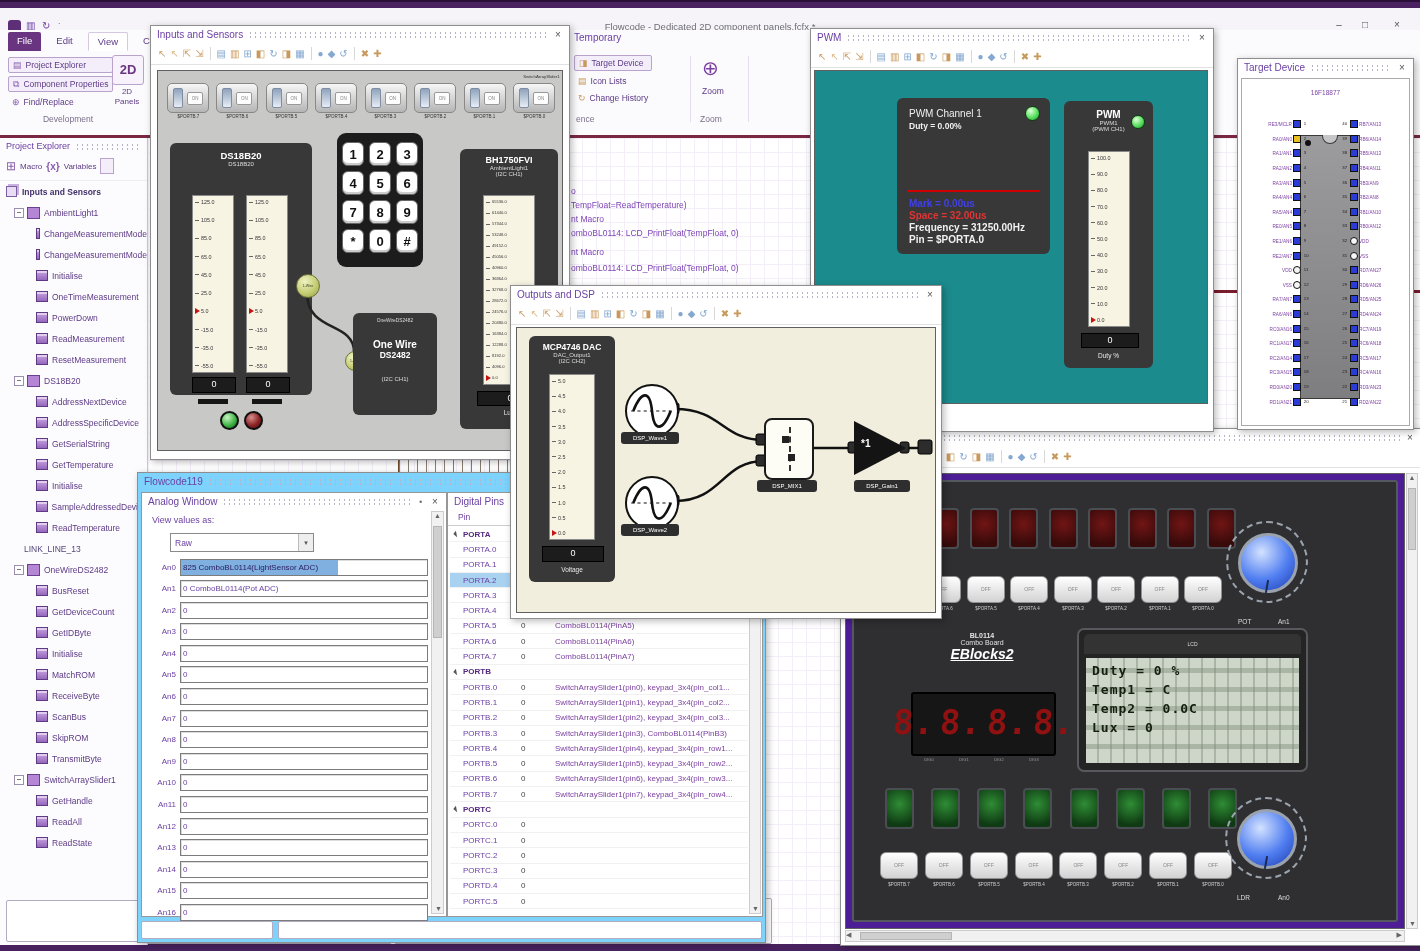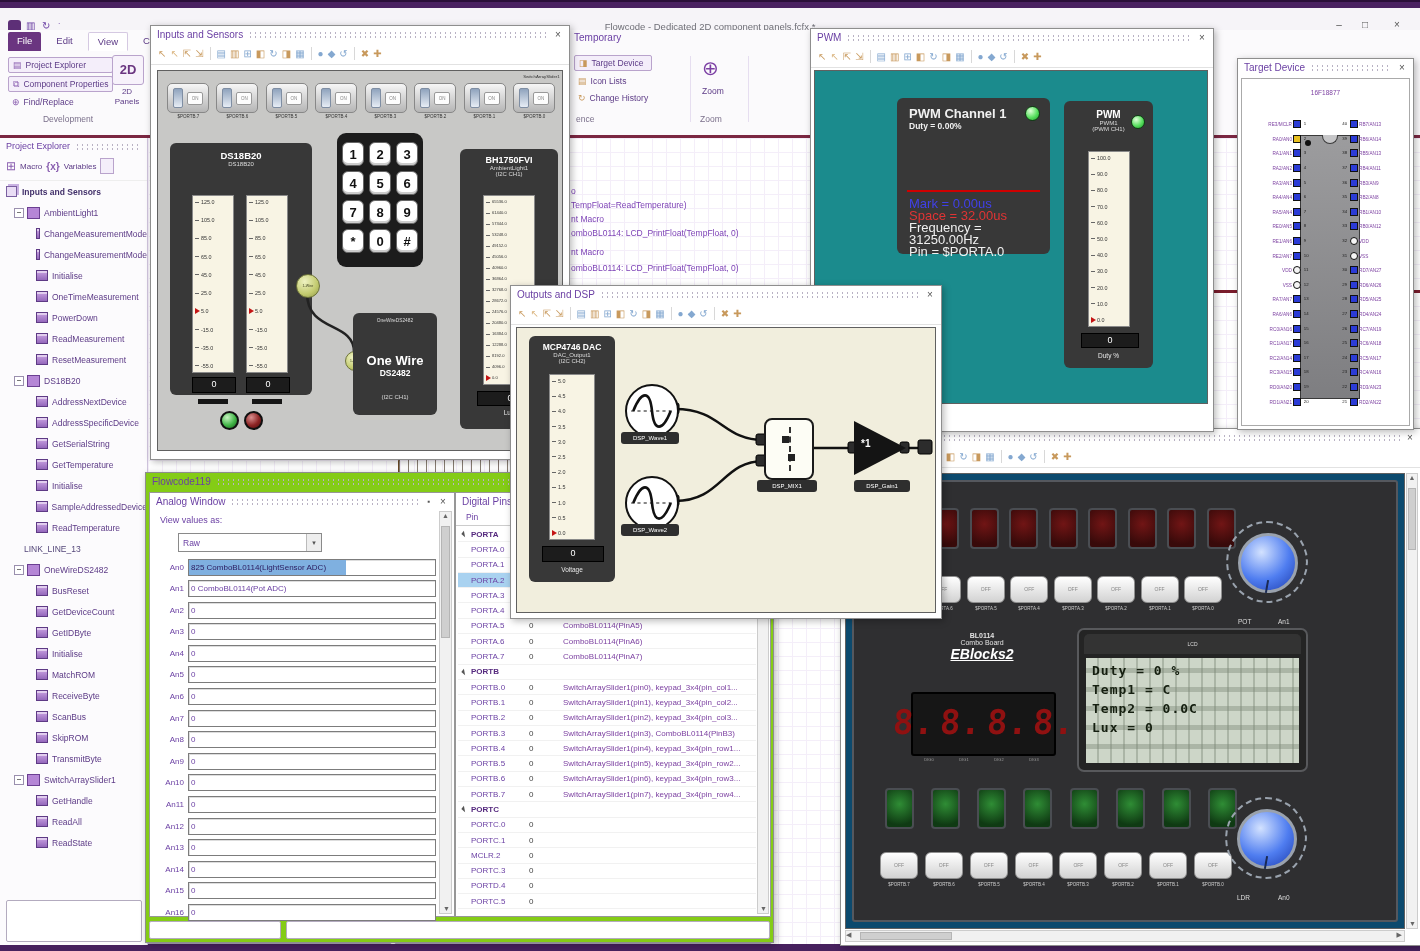--- a/index.html
+++ b/index.html
@@ -461,21 +461,21 @@
         <span class="ic ic-tan">◨</span>
         <span class="ic ic-blue">▦</span>
         <span class="ic ic-sep"></span>
         <span class="ic ic-blue">●</span>
         <span class="ic ic-blue">◆</span>
         <span class="ic ic-blue">↺</span>
         <span class="ic ic-sep"></span>
         <span class="ic ic-tan">✖</span>
         <span class="ic ic-tan">✚</span>
       </div>
-    <div class="cv" style="left:4px;top:44px;right:16px;bottom:16px;background:#0c4a6e">
+    <div class="cv" style="left:4px;top:44px;right:16px;bottom:16px;background:#4c1d95">
       <div class="board" style="left:6px;top:6px;right:6px;bottom:6px">
 
         <div class="abs" style="left:76px;top:26px;width:306px;display:flex;justify-content:space-between">
 
         <div class="rled"></div>
             <div class="rled"></div>
             <div class="rled"></div>
             <div class="rled"></div>
             <div class="rled"></div>
             <div class="rled"></div>
@@ -846,21 +846,21 @@
               <span class="pgap"></span>
               <span class="pnum r">21</span>
               <span class="pad"></span>
               <span class="plr">RD2/AN22</span>
             </div>
           </div>
       </div>
     </div>
   </div>
 
-  <div class="win" style="left:145px;top:472px;width:627px;height:469px;z-index:4;background:#84cc16">
+  <div class="win" style="left:137px;top:472px;width:627px;height:469px;z-index:4;background:#7dd3fc">
     <div class="wt">
       <span class="wt-label">Flowcode119</span>
       <span class="wt-dots"></span>
     </div>
 
     <div class="subwin" style="left:3px;top:19px;width:306px;height:425px">
       <div class="wt" style="height:16px">
         <span class="wt-label">Analog Window</span>
         <span class="wt-dots"></span>
         <span class="wt-m">▪</span>
@@ -1115,21 +1115,21 @@
 
           <div class="drow">
             <span class="dexp"></span>
             <span class="dlabel">PORTC.1</span>
             <span class="dval">0</span>
             <span class="dtext"></span>
           </div>
 
           <div class="drow">
             <span class="dexp"></span>
-            <span class="dlabel">MCLR.2</span>
+            <span class="dlabel">PORTC.2</span>
             <span class="dval">0</span>
             <span class="dtext"></span>
           </div>
 
           <div class="drow">
             <span class="dexp"></span>
             <span class="dlabel">PORTC.3</span>
             <span class="dval">0</span>
             <span class="dtext"></span>
           </div>
@@ -1345,21 +1345,21 @@
       </svg>
       <div class="abs" style="left:138px;top:203px;width:22px;height:22px;border-radius:50%;background:radial-gradient(circle at 35% 30%,#eef2c2,#c2ca6e 60%,#8f974a);border:1px solid #6d733a;font-size:6px;color:#3c3f1e;display:flex;align-items:center;justify-content:center;transform-origin:center">
           <span style="transform:scale(.6)">1-Wire</span>
         </div>
       <div class="abs" style="left:187px;top:280px;width:18px;height:18px;border-radius:50%;background:radial-gradient(circle at 35% 30%,#eef2c2,#c2ca6e 60%,#8f974a);border:1px solid #6d733a;font-size:6px;color:#3c3f1e;display:flex;align-items:center;justify-content:center">
           <span style="transform:scale(.55)">1-Wire</span>
         </div>
 
       <div class="comp" style="left:195px;top:242px;width:84px;height:102px">
         <div style="text-align:center;font-size:6px;color:#ddd;margin-top:4px;transform:scale(.8)">OneWireDS2482</div>
-        <div class="ctitle" style="font-size:13px;margin-top:30px">One Wire</div>
+        <div class="ctitle" style="font-size:10px;margin-top:16px">One Wire</div>
         <div class="ctitle" style="font-size:8.5px">DS2482</div>
         <div class="csub" style="margin-top:16px">(I2C CH1)</div>
       </div>
 
       <div class="comp" style="left:302px;top:78px;width:98px;height:280px">
         <div class="ctitle" style="margin-top:6px;font-size:9px">BH1750FVI</div>
         <div class="csub">AmbientLight1</div>
         <div class="csub">(I2C CH1)</div>
         <div class="vslider tiny" style="left:23px;top:46px;width:52px;height:190px">
 
@@ -1446,26 +1446,26 @@
         <span class="ic ic-blue">◆</span>
         <span class="ic ic-blue">↺</span>
         <span class="ic ic-sep"></span>
         <span class="ic ic-tan">✖</span>
         <span class="ic ic-tan">✚</span>
       </div>
     <div class="cv" style="left:3px;top:41px;width:394px;height:334px;background:#1b8b8d">
 
       <div class="comp" style="left:82px;top:27px;width:153px;height:156px">
         <div style="display:flex;align-items:center;padding:8px 10px 0 12px">
-          <span style="font-weight:bold;font-size:13px;flex:1">PWM Channel 1</span>
+          <span style="font-weight:normal;font-size:10px;flex:1">PWM Channel 1</span>
           <span class="led-dot" style="position:static;width:13px;height:13px"></span>
         </div>
         <div style="font-size:8.5px;font-weight:bold;padding-left:12px">Duty = 0.00%</div>
         <div class="abs" style="left:10px;top:92px;width:133px;height:2px;background:#cf0000"></div>
-        <div style="position:absolute;left:12px;top:100px;font-size:13px;font-weight:normal;line-height:12px">
+        <div style="position:absolute;left:12px;top:100px;font-size:10px;font-weight:bold;line-height:12px">
           <div style="color:#4040e8">Mark = 0.00us</div>
           <div style="color:#e03434">Space = 32.00us</div>
           <div>Frequency = 31250.00Hz</div>
           <div>Pin = $PORTA.0</div>
         </div>
       </div>
 
 
       <div class="comp" style="left:249px;top:30px;width:89px;height:267px">
         <div class="ctitle" style="margin-top:8px;font-size:10px">PWM</div>

